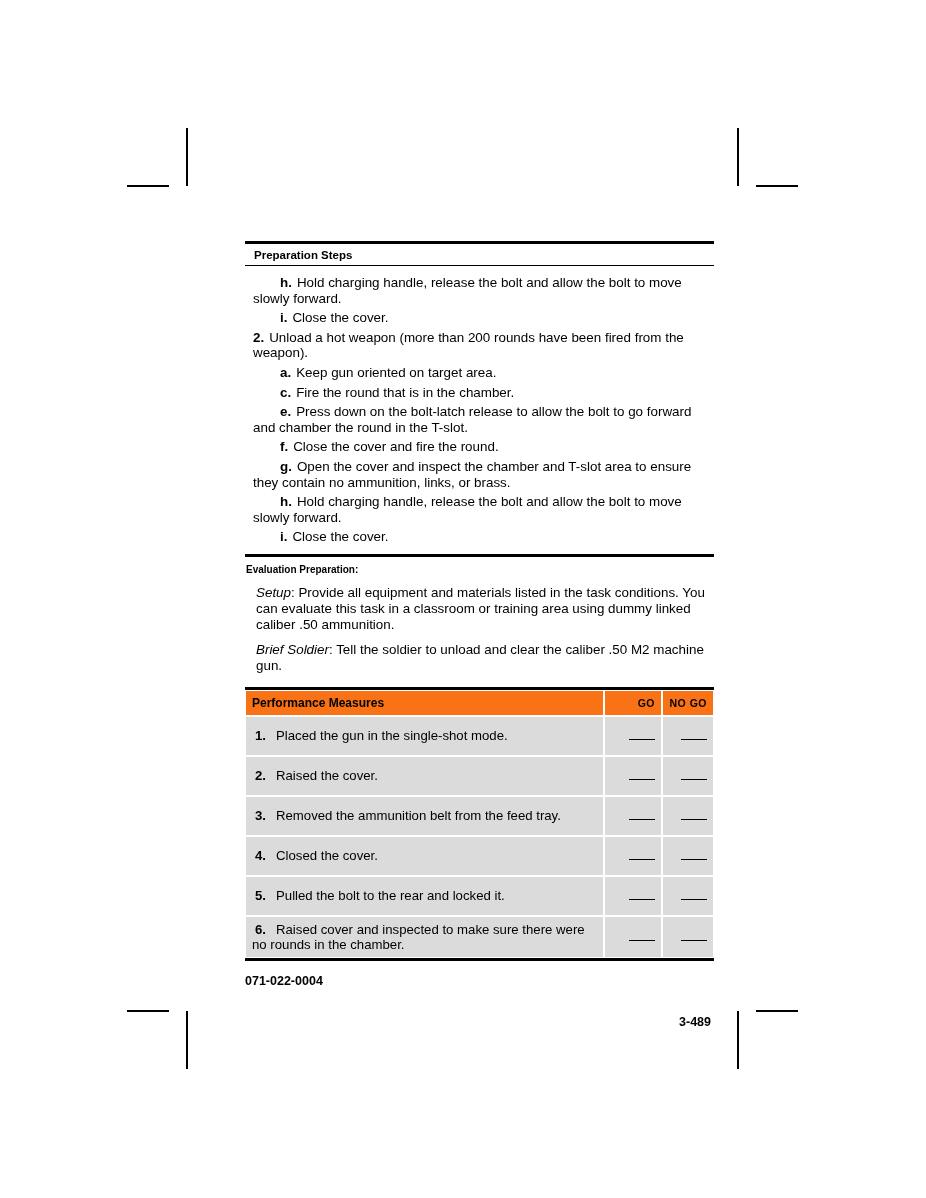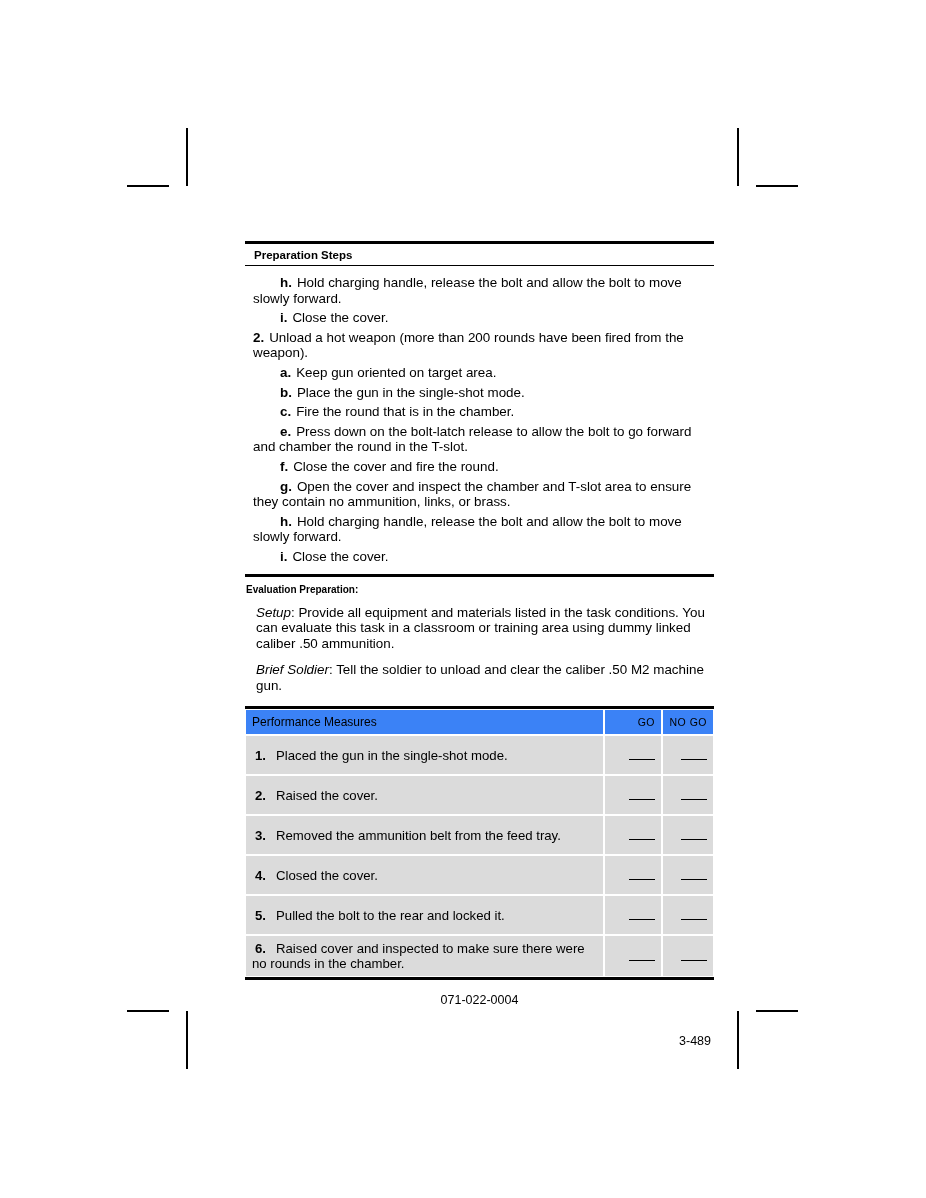--- a/index.html
+++ b/index.html
@@ -26,29 +26,29 @@
   
   .eval-heading { font-size:10px; font-weight:bold; margin:7px 0 0 1px; }
   p.eval-par { font-size:13.4px; line-height:15.8px; margin:10px 0 0 11px; }
   p.eval-par .lead { font-style:italic; }
 
   
   .pm-table { width:100%; border-collapse:separate; border-spacing:0;
               border-top:3px solid #000; border-bottom:3px solid #000; margin-top:13px; }
   .pm-table td { background:#dbdbdb; border:1px solid #ffffff; vertical-align:middle;
                  font-size:13.2px; padding:5px 6px; height:40px; }
-  .pm-table tr.pm-head td { font-weight:normal; font-size:12px; height:25px; background:#3b82f6; }
+  .pm-table tr.pm-head td { font-weight:bold; font-size:12px; height:25px; background:#f97316; }
   .pm-table td.c { text-align:right; }
   .pm-table tr.pm-head td.c { font-size:10.5px; letter-spacing:0.5px; }
   .pm-table .num { font-weight:bold; padding-left:3px; }
   .pm-table .rtext { padding-left:10px; }
   .blank { display:inline-block; width:26px; height:9px; border-bottom:1px solid #000; }
 
   
-  .footer { position:relative; text-align:center; font-size:12.5px; font-weight:normal; margin-top:13px; }
+  .footer { position:relative; text-align:left; font-size:12.5px; font-weight:bold; margin-top:13px; }
   .footer .page { position:absolute; right:3px; top:16px;margin-top:25px; }
 </style>
 </head>
 <body>
 
 <div class="cm" style="left:186px; top:128px; width:2px; height:58px;"></div>
 <div class="cm" style="left:127px; top:185px; width:42px; height:2px;"></div>
 <div class="cm" style="left:737px; top:128px; width:2px; height:58px;"></div>
 <div class="cm" style="left:756px; top:185px; width:42px; height:2px;"></div>
 <div class="cm" style="left:127px; top:1010px; width:42px; height:2px;"></div>
@@ -58,21 +58,20 @@
 
 <div class="content">
 
   <div class="ps-box">
     <div class="ps-header">Preparation Steps</div>
     <div class="steps">
       <p class="step sub"><span class="lbl">h.</span><span>Hold charging handle, release the bolt and allow the bolt to move slowly forward.</span></p>
       <p class="step sub"><span class="lbl">i.</span><span>Close the cover.</span></p>
       <p class="step top"><span class="lbl">2.</span><span>Unload a hot weapon (more than 200 rounds have been fired from the weapon).</span></p>
       <p class="step sub"><span class="lbl">a.</span><span>Keep gun oriented on target area.</span></p>
-      <p class="step sub"><span class="lbl">b.</span><span>Place the gun in the single-shot mode.</span></p>
       <p class="step sub"><span class="lbl">c.</span><span>Fire the round that is in the chamber.</span></p>
       <p class="step sub"><span class="lbl">e.</span><span>Press down on the bolt-latch release to allow the bolt to go forward and chamber the round in the T-slot.</span></p>
       <p class="step sub"><span class="lbl">f.</span><span>Close the cover and fire the round.</span></p>
       <p class="step sub"><span class="lbl">g.</span><span>Open the cover and inspect the chamber and T-slot area to ensure they contain no ammunition, links, or brass.</span></p>
       <p class="step sub"><span class="lbl">h.</span><span>Hold charging handle, release the bolt and allow the bolt to move slowly forward.</span></p>
       <p class="step sub"><span class="lbl">i.</span><span>Close the cover.</span></p>
     </div>
   </div>
 
   <div class="eval-heading">Evaluation Preparation:</div>

